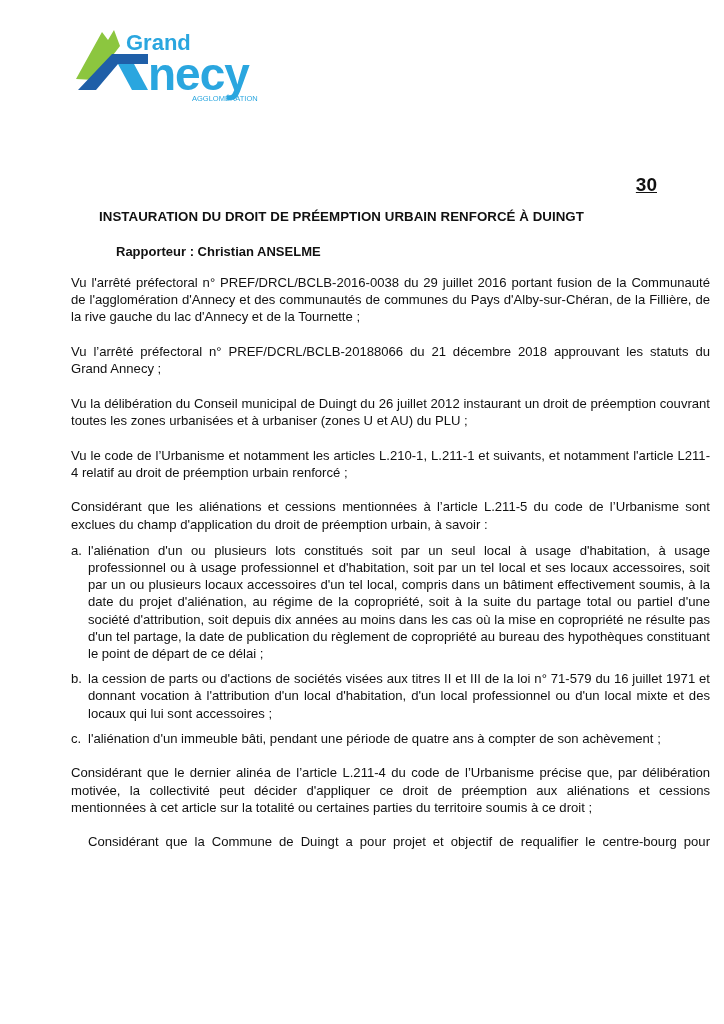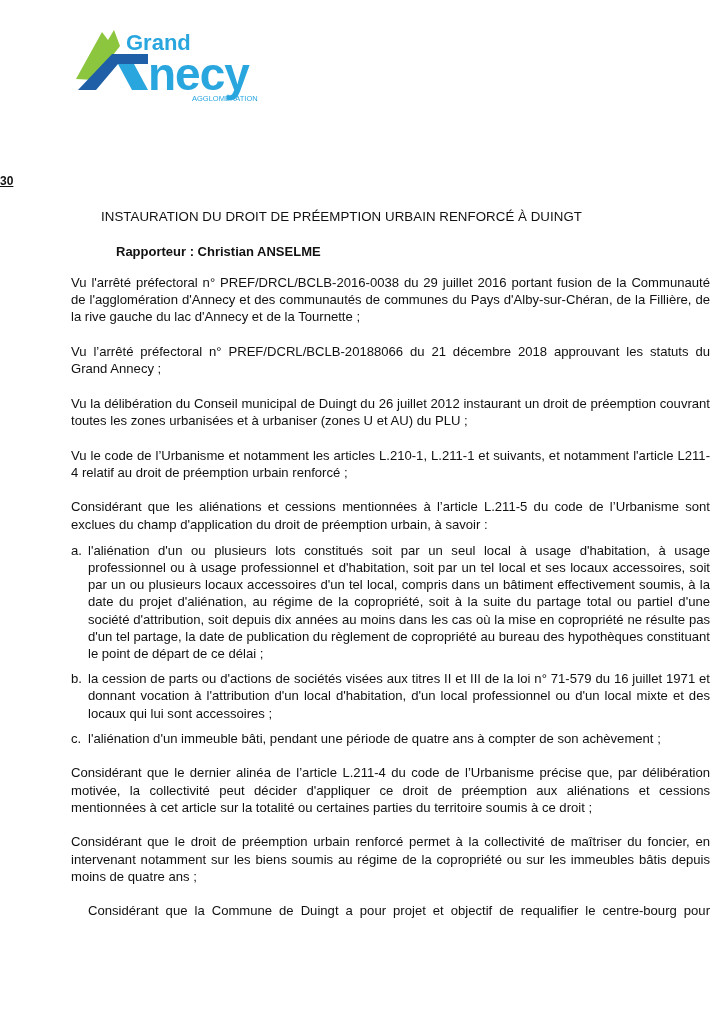--- a/index.html
+++ b/index.html
@@ -1,20 +1,20 @@
 <!DOCTYPE html>
 <html><head>
   <meta charset="utf-8">
   <style>
     html, body { margin: 0; padding: 0; background: #ffffff; }
     body { width: 724px; height: 1024px; position: relative; overflow: hidden; font-family: "Liberation Sans", sans-serif; color: #111111; }
     .logo { position: absolute; left: 74px; top: 24px; width: 240px; height: 80px; }
     .logo svg { display: block; }
-    .page-number { position: absolute; top: 174px; left: 0; width: 657px; text-align: left; font-weight: bold; font-size: 12px; text-decoration: underline; }
-    .title { position: absolute; top: 209px; left: 0; width: 683px; text-align: center; font-weight: normal; font-size: 13.3px; letter-spacing: 0.05px; }
+    .page-number { position: absolute; top: 174px; left: 0; width: 657px; text-align: right; font-weight: bold; font-size: 19px; text-decoration: underline; }
+    .title { position: absolute; top: 209px; left: 0; width: 683px; text-align: center; font-weight: bold; font-size: 13.3px; letter-spacing: 0.05px; }
     .rapporteur { position: absolute; top: 244px; left: 71px; font-weight: bold; font-size: 13px; padding-left: 45px; }
     .body { position: absolute; top: 274px; left: 71px; width: 639px; font-size: 13.1px; line-height: 17.2px; }
     .body p { margin: 0 0 17.4px 0; text-align: justify; }
     .list { margin: 0 0 17.4px 0; padding: 0; list-style: none; }
     .list li { position: relative; padding-left: 17px; margin-bottom: 8px; text-align: justify; }
     .list li .marker { position: absolute; left: 0; top: 0; }
   </style>
 </head>
 <body>
 
@@ -51,15 +51,14 @@
       <span class="marker">b.</span>
       <span>la cession de parts ou d'actions de sociétés visées aux titres II et III de la loi n° 71-579 du 16 juillet 1971 et donnant vocation à l'attribution d'un local d'habitation, d'un local professionnel ou d'un local mixte et des locaux qui lui sont accessoires ;</span>
     </li>
     <li>
       <span class="marker">c.</span>
       <span>l'aliénation d'un immeuble bâti, pendant une période de quatre ans à compter de son achèvement ;</span>
     </li>
   </ul>
 
   <p>Considérant que le dernier alinéa de l’article L.211-4 du code de l’Urbanisme précise que, par délibération motivée, la collectivité peut décider d'appliquer ce droit de préemption aux aliénations et cessions mentionnées à cet article sur la totalité ou certaines parties du territoire soumis à ce droit ;</p>
-  <p>Considérant que le droit de préemption urbain renforcé permet à la collectivité de maîtriser du foncier, en intervenant notamment sur les biens soumis au régime de la copropriété ou sur les immeubles bâtis depuis moins de quatre ans ;</p>
   <p style="text-align:justify; text-align-last:justify;margin-left:17px;">Considérant que la Commune de Duingt a pour projet et objectif de requalifier le centre-bourg pour</p>
 </div>
 
 </body></html>

